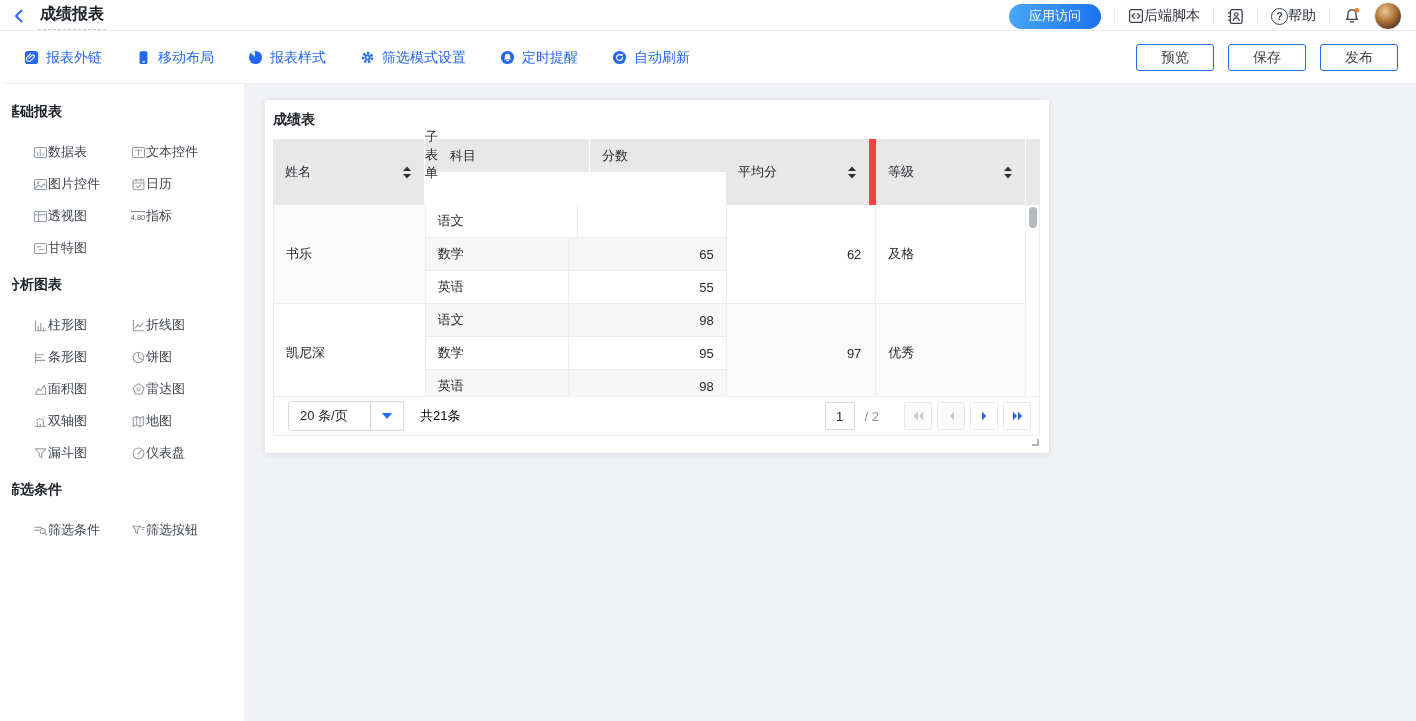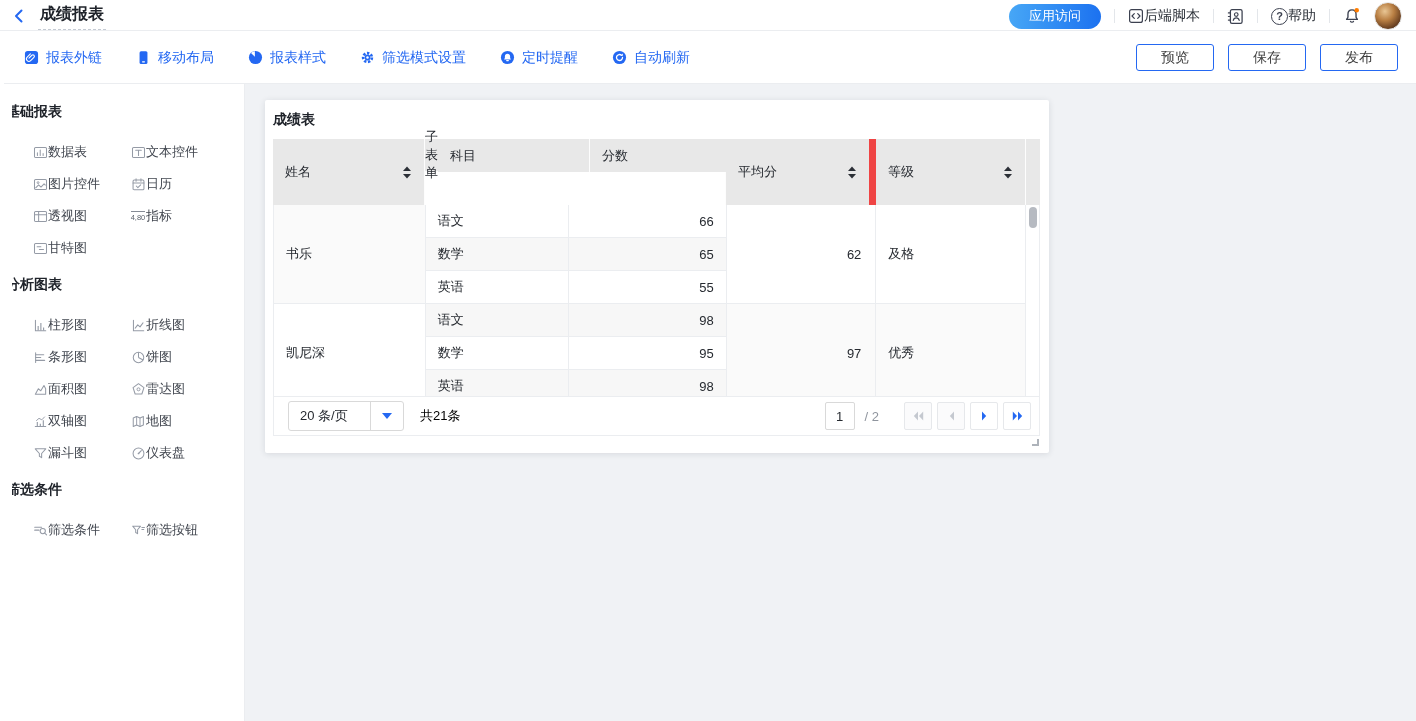--- a/index.html
+++ b/index.html
@@ -468,21 +468,20 @@
         </div>
 
         <div class="tbody">
           <div class="name-body">
             <div class="gcell g2">书乐</div>
             <div class="gcell g1">凯尼深</div>
           </div>
           <div class="subj-body">
             <div class="srow">
               <div class="sname">语文</div>
-              <div class="sscore">66</div>
             </div>
             <div class="srow">
               <div class="sname">数学</div>
               <div class="sscore">65</div>
             </div>
             <div class="srow">
               <div class="sname">英语</div>
               <div class="sscore">55</div>
             </div>
             <div class="srow">

